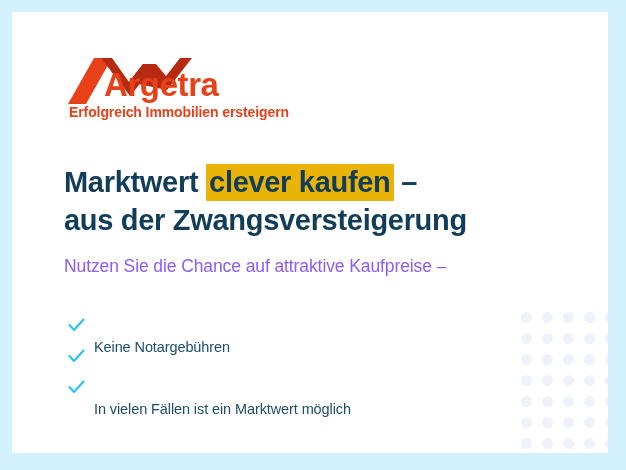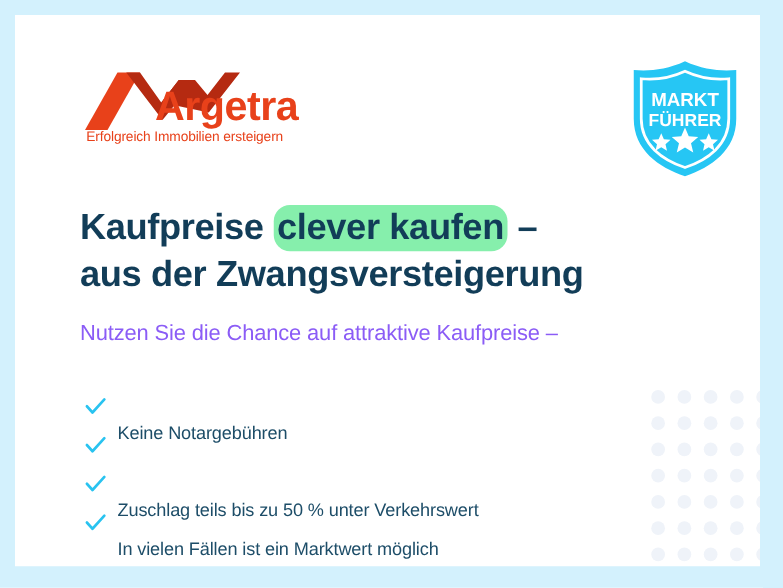--- a/index.html
+++ b/index.html
@@ -58,34 +58,34 @@
   }
   #logo-mark {
     position: absolute;
     left: 0;
     top: 0;
     width: 130px;
     height: 50px;
   }
   #logo-word {
     position: absolute;
-    left: 56px;
+    left: 36px;
     top: 12px;
     font-size: 33px;
     font-weight: bold;
     color: #e8411a;
     letter-spacing: -0.4px;
     line-height: 1;
   }
   #logo-tagline {
     position: absolute;
     left: 1px;
     top: 48px;
-    font-size: 11px;
-    font-weight: normal;
+    font-size: 14px;
+    font-weight: bold;
     color: #e8411a;
     letter-spacing: -0.1px;
     white-space: nowrap;
   }
 
   
   #badge {
     position: absolute;
     left: 491px;
     top: 36px;
@@ -103,23 +103,23 @@
     width: 470px;
     z-index: 2;
     font-size: 29px;
     font-weight: bold;
     color: #123d58;
     line-height: 1.29;
     letter-spacing: -0.3px;
   }
   #headline .hl-line { display: block; white-space: nowrap; }
   #headline .mark {
-    background: #86efac;
+    background: #eab308;
     padding: 2px 3px 3px 3px;
-    border-radius: 13px;
+    border-radius: 1px;
   }
 
   
   #subheadline {
     position: absolute;
     left: 52px;
     top: 223px;
     width: 480px;
     z-index: 2;
     font-size: 17.5px;
@@ -205,36 +205,23 @@
     <div id="logo">
       <svg id="logo-mark" viewBox="0 0 130 50">
         <polygon points="18,48 0,48 26,2 44,2" fill="#e8411a"></polygon>
         <polygon points="33,2 44,2 61,26 75,8 88,8 62,40" fill="#b52a11"></polygon>
         <polygon points="61,26 75,8 88,8 98,20 112,2 124,2 99,34" fill="#b52a11"></polygon>
       </svg>
       <div id="logo-word">Argetra</div>
       <div id="logo-tagline">Erfolgreich Immobilien ersteigern</div>
     </div>
 
-    <div id="badge">
-      <svg width="90" height="94" viewBox="0 0 90 94">
-        <path d="M45 1 C30 8, 16 9, 4 8 L4 47 C4 72, 24 86, 45 93 C66 86, 86 72, 86 47 L86 8 C74 9, 60 8, 45 1 Z" fill="#26c6f4"></path>
-        <path d="M45 9 C32 15, 20 16, 10 15 L10 47 C10 68, 27 80, 45 86 C63 80, 80 68, 80 47 L80 15 C70 16, 58 15, 45 9 Z" fill="none" stroke="#ffffff" stroke-width="2.2"></path>
-        <text x="45" y="37" text-anchor="middle" fill="#ffffff" font-family="Liberation Sans, sans-serif" font-size="15" font-weight="bold">MARKT</text>
-        <text x="45" y="53" text-anchor="middle" fill="#ffffff" font-family="Liberation Sans, sans-serif" font-size="14" font-weight="bold">FÜHRER</text>
-        <g fill="#ffffff">
-          <polygon points="26,58.5 28.1,63.4 33.4,63.8 29.4,67.3 30.6,72.5 26,69.7 21.4,72.5 22.6,67.3 18.6,63.8 23.9,63.4"></polygon>
-          <polygon points="45,54 48,61 55.6,61.6 49.8,66.6 51.6,74 45,70 38.4,74 40.2,66.6 34.4,61.6 42,61"></polygon>
-          <polygon points="64,58.5 66.1,63.4 71.4,63.8 67.4,67.3 68.6,72.5 64,69.7 59.4,72.5 60.6,67.3 56.6,63.8 61.9,63.4"></polygon>
-        </g>
-      </svg>
-    </div>
 
     <h1 id="headline">
-      <span class="hl-line"><span>Kaufpreise </span><span class="mark">clever kaufen</span><span> –</span></span>
+      <span class="hl-line"><span>Marktwert </span><span class="mark">clever kaufen</span><span> –</span></span>
       <span class="hl-line">aus der Zwangsversteigerung</span>
     </h1>
 
     <p id="subheadline">
       <span class="sub-line">Nutzen Sie die Chance auf attraktive Kaufpreise –</span>
     </p>
 
     <ul id="benefits" style="list-style:none;margin:0;padding:0;">
         <li class="benefit-row">
           <span class="benefit-check">
@@ -250,26 +237,18 @@
               <polyline points="1.5,7 6,12 15.5,1.5" fill="none" stroke="#29c3f0" stroke-width="2.1" stroke-linecap="round" stroke-linejoin="round"></polyline>
             </svg>
           </span>
         </li>
         <li class="benefit-row">
           <span class="benefit-check">
             <svg width="17" height="14" viewBox="0 0 17 14">
               <polyline points="1.5,7 6,12 15.5,1.5" fill="none" stroke="#29c3f0" stroke-width="2.1" stroke-linecap="round" stroke-linejoin="round"></polyline>
             </svg>
           </span>
-          <span class="benefit-label">Zuschlag teils bis zu 50 % unter Verkehrswert</span>
-        </li>
-        <li class="benefit-row">
-          <span class="benefit-check">
-            <svg width="17" height="14" viewBox="0 0 17 14">
-              <polyline points="1.5,7 6,12 15.5,1.5" fill="none" stroke="#29c3f0" stroke-width="2.1" stroke-linecap="round" stroke-linejoin="round"></polyline>
-            </svg>
-          </span>
           <span class="benefit-label">In vielen Fällen ist ein Marktwert möglich</span>
         </li>
       </ul>
 
   </div>
 </div>
 
 </body></html>

